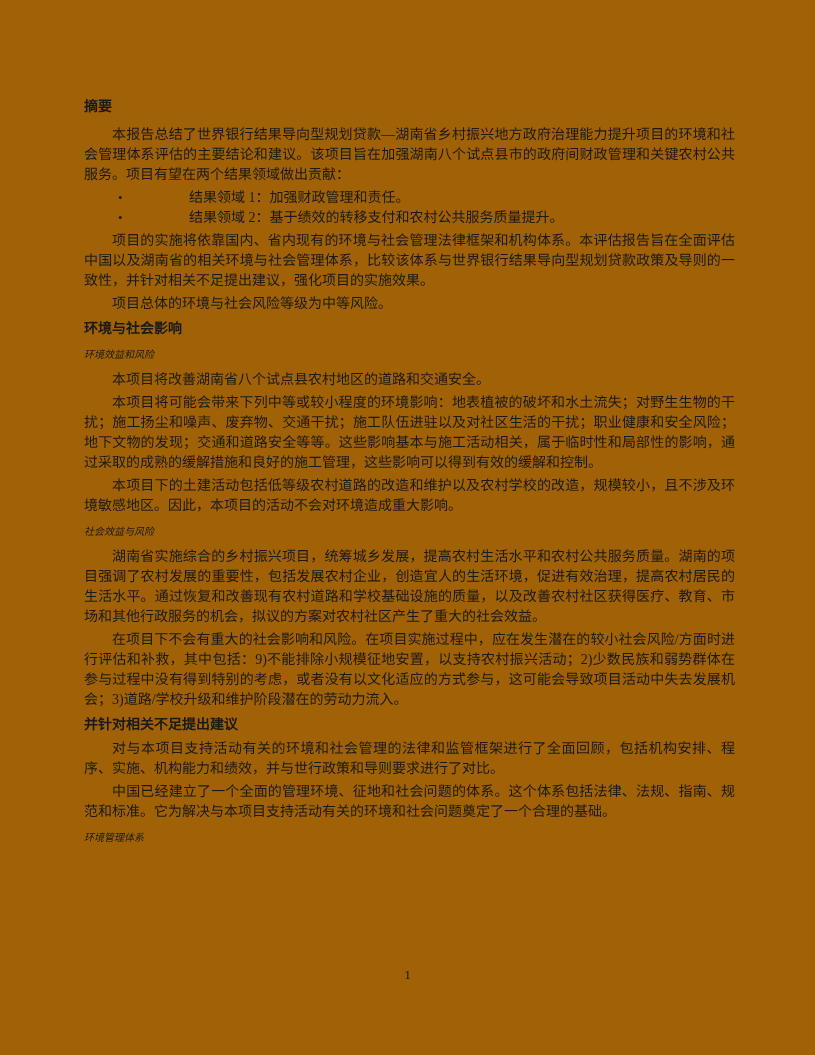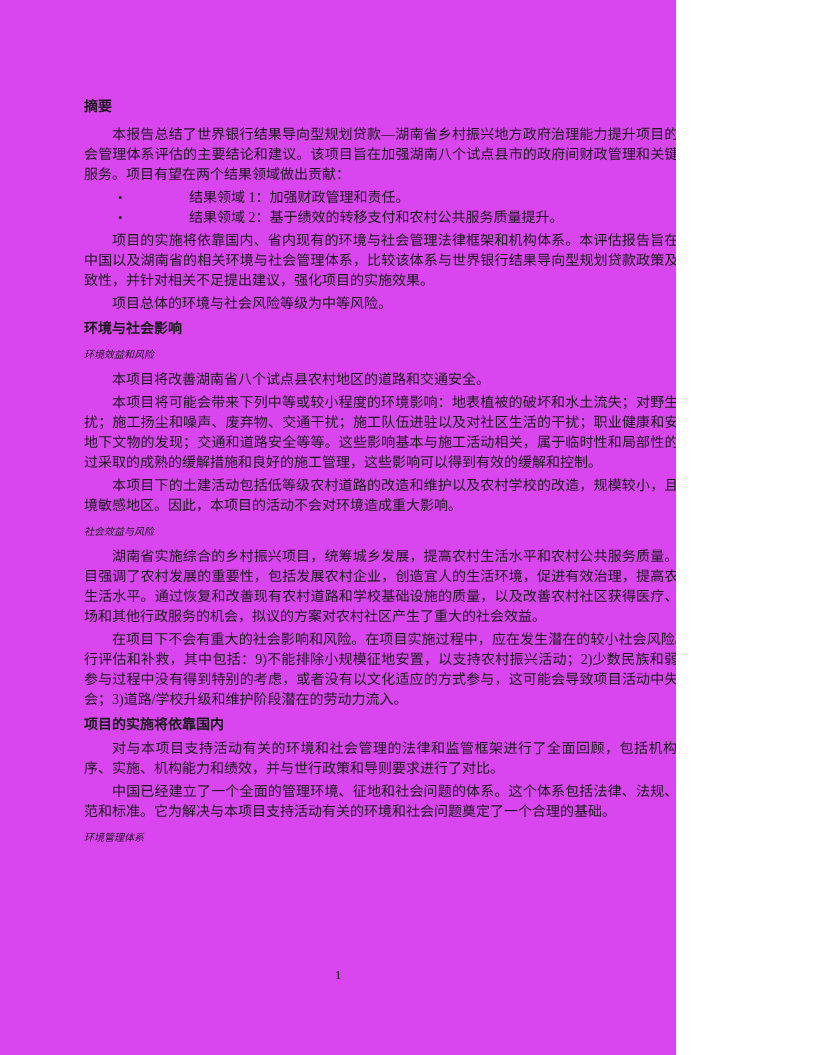--- a/index.html
+++ b/index.html
@@ -2,23 +2,23 @@
 <html lang="zh-CN"><head>
 <meta charset="utf-8">
 <style>
   html, body {
     margin: 0;
     padding: 0;
     background: #ffffff;
   }
   .page {
     position: relative;
-    width: 676px;
+    width: 815px;
     height: 1055px;
-    background: #d946ef;
+    background: #a16207;
     overflow: hidden;
     font-family: "Liberation Serif", "DejaVu Serif", serif;
     color: #1a1a1a;
   }
   .content {
     position: absolute;
     left: 84px;
     top: 97px;
     width: 651px;
     font-size: 14px;
@@ -112,21 +112,21 @@
     <p class="para">本项目将可能会带来下列中等或较小程度的环境影响：地表植被的破坏和水土流失；对野生生物的干扰；施工扬尘和噪声、废弃物、交通干扰；施工队伍进驻以及对社区生活的干扰；职业健康和安全风险；地下文物的发现；交通和道路安全等等。这些影响基本与施工活动相关，属于临时性和局部性的影响，通过采取的成熟的缓解措施和良好的施工管理，这些影响可以得到有效的缓解和控制。</p>
 
     <p class="para">本项目下的土建活动包括低等级农村道路的改造和维护以及农村学校的改造，规模较小，且不涉及环境敏感地区。因此，本项目的活动不会对环境造成重大影响。</p>
 
     <h2 class="h-italic">社会效益与风险</h2>
 
     <p class="para">湖南省实施综合的乡村振兴项目，统筹城乡发展，提高农村生活水平和农村公共服务质量。湖南的项目强调了农村发展的重要性，包括发展农村企业，创造宜人的生活环境，促进有效治理，提高农村居民的生活水平。通过恢复和改善现有农村道路和学校基础设施的质量，以及改善农村社区获得医疗、教育、市场和其他行政服务的机会，拟议的方案对农村社区产生了重大的社会效益。</p>
 
     <p class="para">在项目下不会有重大的社会影响和风险。在项目实施过程中，应在发生潜在的较小社会风险/方面时进行评估和补救，其中包括：9)不能排除小规模征地安置，以支持农村振兴活动；2)少数民族和弱势群体在参与过程中没有得到特别的考虑，或者没有以文化适应的方式参与，这可能会导致项目活动中失去发展机会；3)道路/学校升级和维护阶段潜在的劳动力流入。</p>
 
-    <h1 class="h-bold">项目的实施将依靠国内</h1>
+    <h1 class="h-bold">并针对相关不足提出建议</h1>
 
     <p class="para">对与本项目支持活动有关的环境和社会管理的法律和监管框架进行了全面回顾，包括机构安排、程序、实施、机构能力和绩效，并与世行政策和导则要求进行了对比。</p>
 
     <p class="para">中国已经建立了一个全面的管理环境、征地和社会问题的体系。这个体系包括法律、法规、指南、规范和标准。它为解决与本项目支持活动有关的环境和社会问题奠定了一个合理的基础。</p>
 
     <h2 class="h-italic">环境管理体系</h2>
 
   </div>
 
   <div class="footer">

